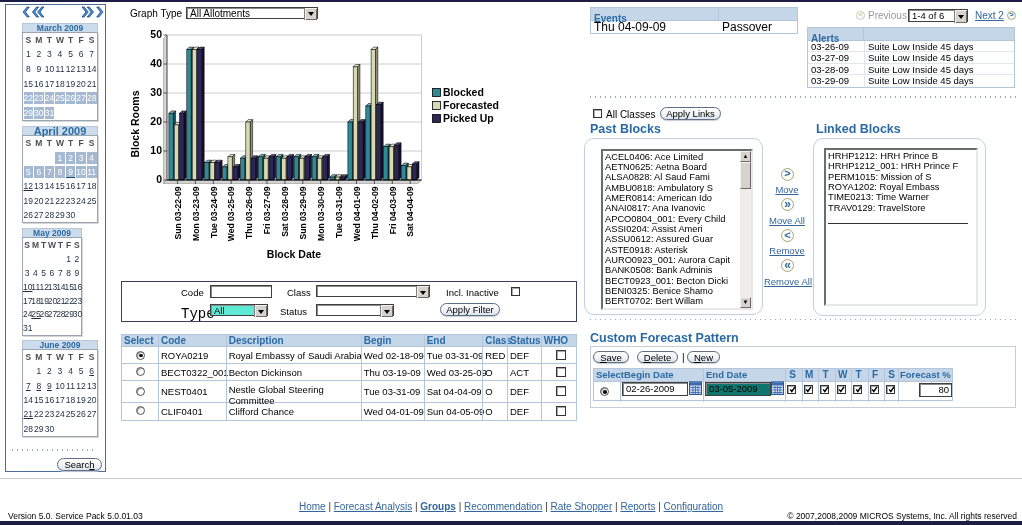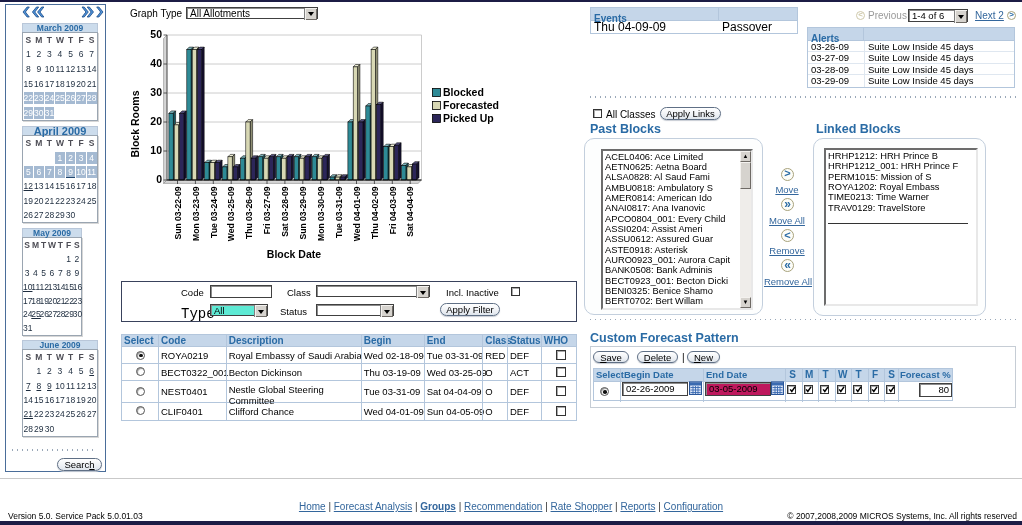--- a/index.html
+++ b/index.html
@@ -780,21 +780,21 @@
       <rect x="1" y="1.5" width="11" height="3" fill="#3a6ab0"></rect>
       <g stroke="#3a6ab0" stroke-width="0.9">
         <line x1="1.5" y1="6.5" x2="11.5" y2="6.5"></line>
         <line x1="1.5" y1="9" x2="11.5" y2="9"></line>
         <line x1="1.5" y1="11.5" x2="11.5" y2="11.5"></line>
         <line x1="4" y1="5" x2="4" y2="13"></line>
         <line x1="6.5" y1="5" x2="6.5" y2="13"></line>
         <line x1="9" y1="5" x2="9" y2="13"></line>
       </g>
     </svg>
-    <div style="position:absolute;left:705px;top:382px;width:58px;height:12px;background:#be185d;border:1px solid #404040;box-shadow:inset 1px 1px 0 #8c8c8c;font-size:9.5px;line-height:12px;padding:0 3px;text-align:left;white-space:nowrap;overflow:hidden;box-sizing:content-box;">03-05-2009</div>
+    <div style="position:absolute;left:705px;top:382px;width:58px;height:12px;background:#0f766e;border:1px solid #404040;box-shadow:inset 1px 1px 0 #8c8c8c;font-size:9.5px;line-height:12px;padding:0 3px;text-align:left;white-space:nowrap;overflow:hidden;box-sizing:content-box;">03-05-2009</div>
     <svg style="position:absolute;left:771px;top:381px" width="13" height="14" viewBox="0 0 13 14">
       <rect x="0.5" y="1" width="12" height="12.5" fill="#dce6f7" stroke="#2a569a" stroke-width="1.2"></rect>
       <rect x="1" y="1.5" width="11" height="3" fill="#3a6ab0"></rect>
       <g stroke="#3a6ab0" stroke-width="0.9">
         <line x1="1.5" y1="6.5" x2="11.5" y2="6.5"></line>
         <line x1="1.5" y1="9" x2="11.5" y2="9"></line>
         <line x1="1.5" y1="11.5" x2="11.5" y2="11.5"></line>
         <line x1="4" y1="5" x2="4" y2="13"></line>
         <line x1="6.5" y1="5" x2="6.5" y2="13"></line>
         <line x1="9" y1="5" x2="9" y2="13"></line>

